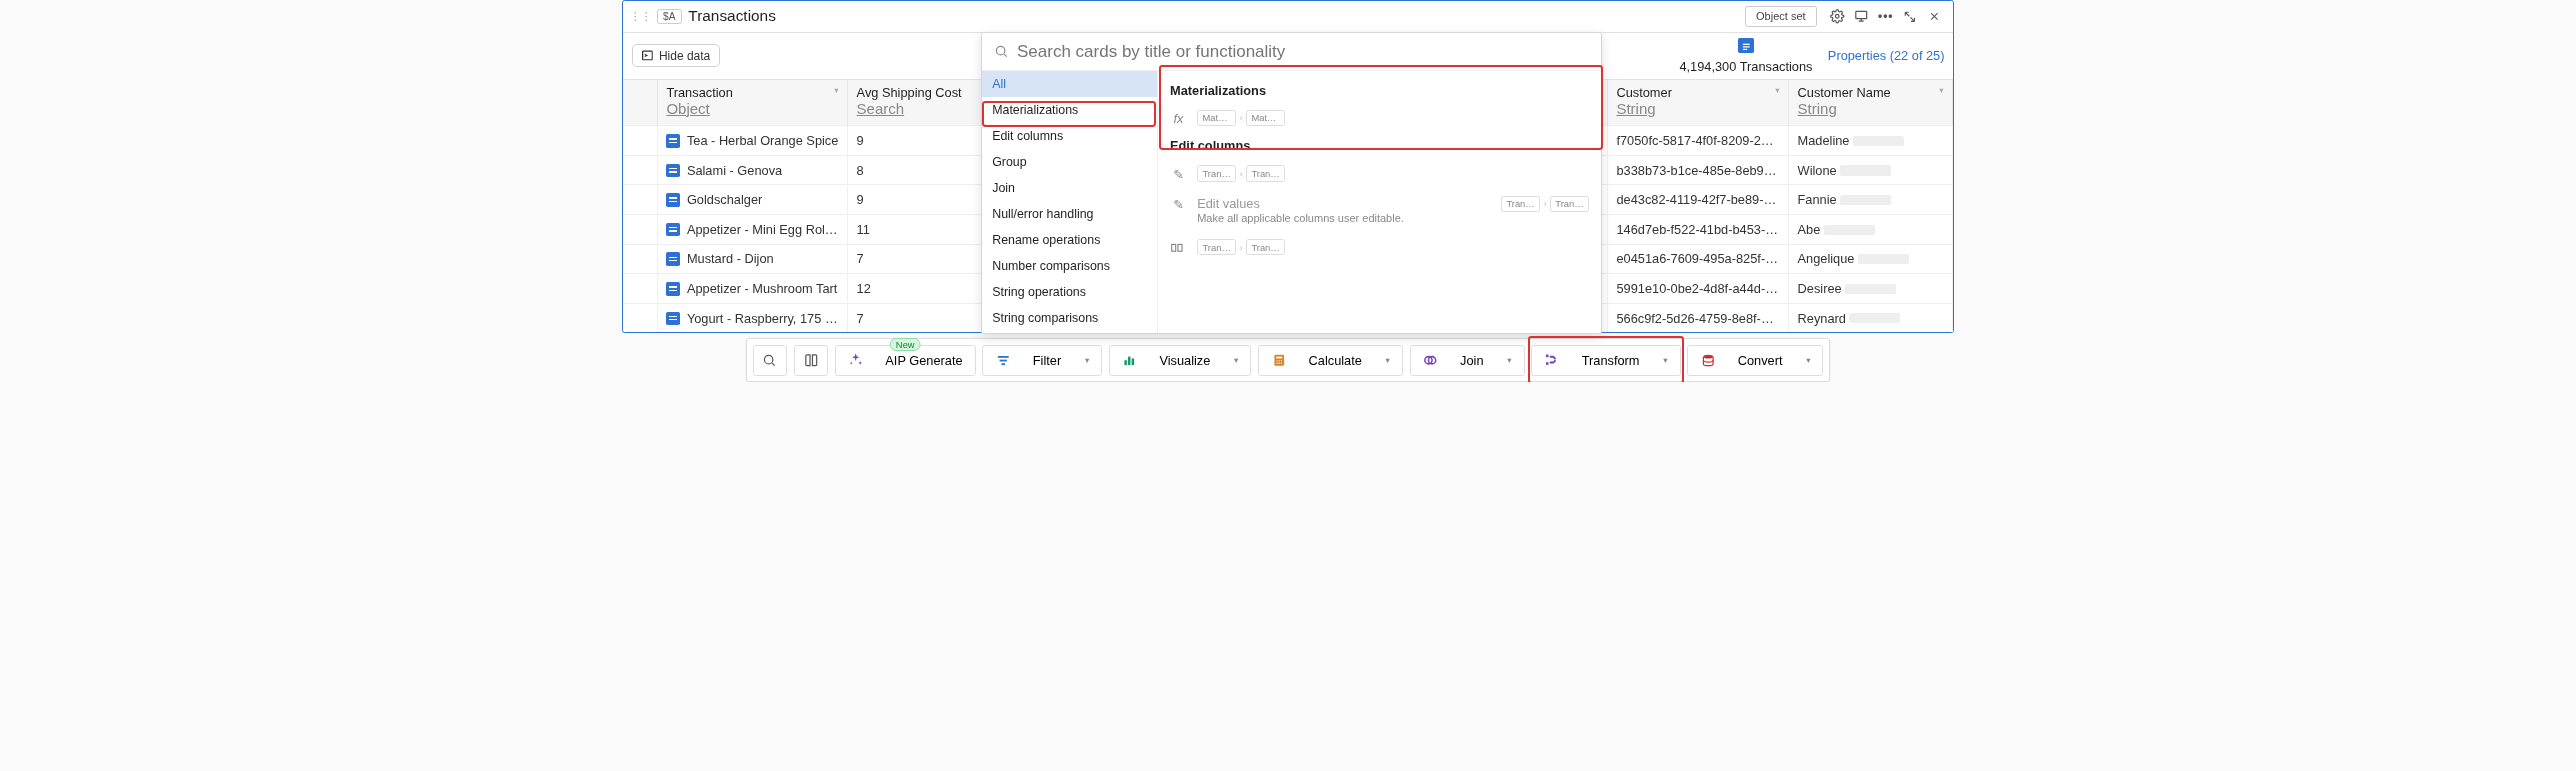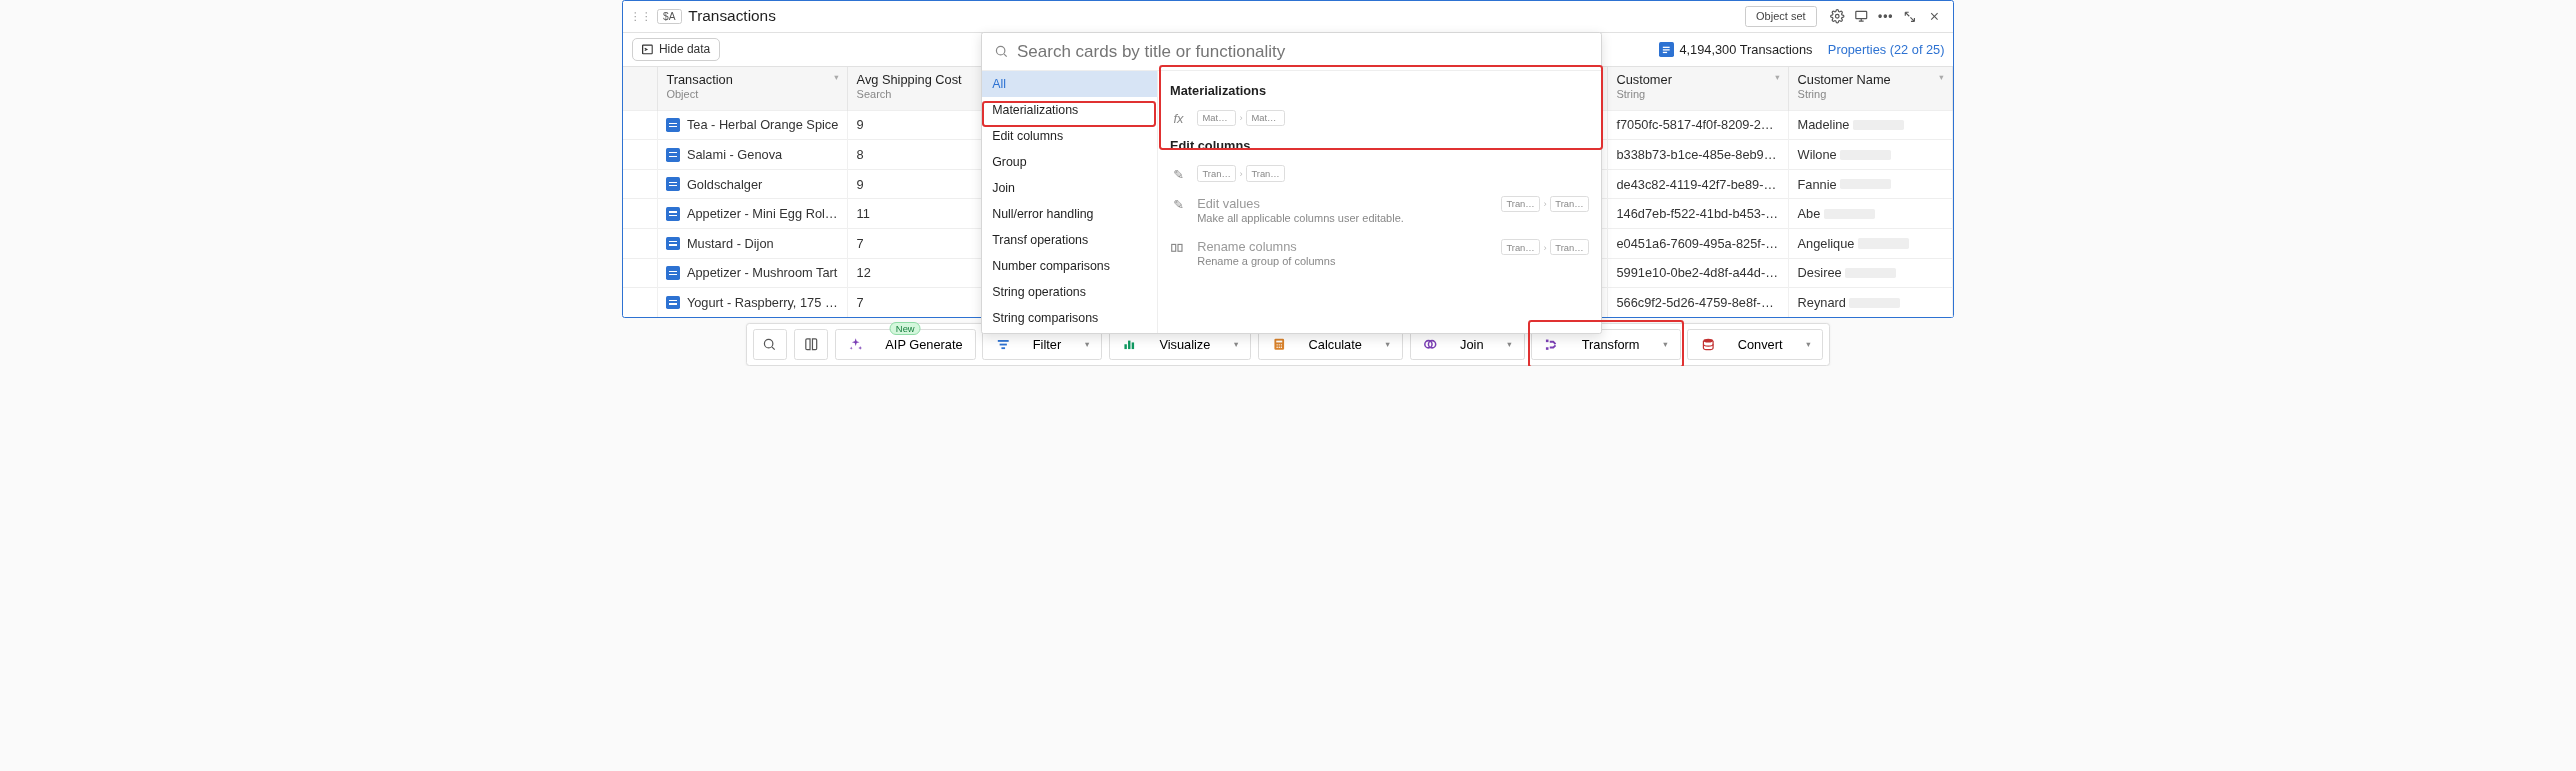--- a/index.html
+++ b/index.html
@@ -11,28 +11,28 @@
   .grip { color: #999; font-size: 11px; margin-right: 5.1px; cursor: grab; }
   .chip { border: 0.9px solid #ccc; border-radius: 2.6px; padding: 0.9px 5.1px; font-size: 10.2px; color: #555; margin-right: 6.8px; }
   .title { font-size: 15.4px; font-weight: 500; }
   .topbar-spacer { flex: 1; }
   .obj-btn { border: 0.9px solid #ccc; border-radius: 2.6px; padding: 3.4px 10.2px; font-size: 11px; color: #444; background: #fff; margin-right: 8.5px; }
   .icon-btn { width: 19px; height: 19px; display: inline-flex; align-items: center; justify-content: center; color: #555; margin: 0 2.6px; cursor: pointer; }
   
   .secondbar { display: flex; align-items: center; padding: 5.1px 8.5px; border-bottom: 0.9px solid #e1e1e1; }
   .hide-data { display: inline-flex; align-items: center; gap: 5.1px; padding: 3.4px 8.5px; border: 0.9px solid #d0d0d0; border-radius: 5px; font-size: 12px; color: #333; background: #fff; }
   .secondbar-spacer { flex: 1; }
-  .count-box { display: inline-flex; align-items: center; gap: 5.1px; font-size: 12.8px; }
+  .count-box { display: inline-flex; align-items: center; gap: 5.1px; font-size: 12.8px; flex-direction: column; }
   .blue-square { width: 15.4px; height: 15.4px; background: #2d72d2; border-radius: 1.7px; display: inline-flex; align-items: center; justify-content: center; color: #fff; font-size: 8.5px; }
   .props-link { color: #2d72d2; margin-left: 15.4px; font-size: 12.8px; }
   
   .grid { width: 100%; border-collapse: collapse; table-layout: fixed; }
   .grid th { text-align: left; padding: 5.1px 8.5px 8.5px 8.5px; border-right: 0.9px solid #e5e5e5; background: #f6f6f6; vertical-align: top; font-weight: 500; }
   .grid th .colname { font-size: 12.8px; }
-  .grid th .coltype { font-size: 11px; color: #888; font-weight: 400; }
+  .grid th .coltype { font-size: 15px; color: #888; font-weight: 400; text-decoration: underline; }
   .grid th .caret { float: right; color: #aaa; font-size: 8.5px; }
   .grid td { padding: 6.8px 8.5px; border-top: 0.9px solid #eee; border-right: 0.9px solid #f0f0f0; font-size: 12.8px; color: #333; white-space: nowrap; overflow: hidden; text-overflow: ellipsis; }
   .rowicon { width: 13.7px; height: 13.7px; background: #2d72d2; border-radius: 1.7px; display: inline-block; margin-right: 6.8px; vertical-align: -2.6px; position: relative; }
   .rowicon::before, .rowicon::after { content: ""; position: absolute; background: #fff; height: 1.3px; left: 2.6px; right: 2.6px; }
   .rowicon::before { top: 4.3px; }
   .rowicon::after { top: 7.7px; }
   .redact { display: inline-block; background: #eee; border-radius: 1.7px; width: 51px; height: 10.2px; vertical-align: -0.9px; margin-left: 3.4px; }
   
   .popover { position: absolute; top: 31px; left: 358px; width: 621px; height: 302px; background: #fff; border: 0.9px solid #d6d6d6; box-shadow: 0 3.4px 12px rgba(0,0,0,.12); border-radius: 2.6px; display: flex; flex-direction: column; z-index: 5; }
   .pop-search { display: flex; align-items: center; gap: 8.5px; padding: 8.5px 12px; border-bottom: 0.9px solid #eee; }
@@ -212,21 +212,21 @@
         <input placeholder="Search cards by title or functionality" style="">
       </div>
       <div class="pop-body">
         <div class="pop-side" id="catlist">
             <div class="cat sel">All</div>
             <div class="cat">Materializations</div>
             <div class="cat">Edit columns</div>
             <div class="cat">Group</div>
             <div class="cat">Join</div>
             <div class="cat">Null/error handling</div>
-            <div class="cat">Transf operations</div>
+            <div class="cat">Rename operations</div>
             <div class="cat">Number comparisons</div>
             <div class="cat">String operations</div>
             <div class="cat">String comparisons</div>
           </div>
         <div class="pop-main">
           <div class="pop-group-title">Materializations</div>
           <div class="card">
             <span class="ic"><i>fx</i></span>
             <div class="tagchips">
               <span class="tagchip">Materi…</span>
@@ -255,24 +255,20 @@
                 <span class="tagchip">Transf…</span>
             </div>
           </div>
           <div class="card dis">
             <span class="ic">
                 <svg width="13.7" height="13.7" viewBox="0 0 24 24" fill="none" stroke="currentColor" stroke-width="2">
                   <rect x="3" y="6" width="7" height="12"></rect>
                   <rect x="14" y="6" width="7" height="12"></rect>
                 </svg>
               </span>
-            <div class="body">
-              <div class="ctitle">Rename columns</div>
-              <div class="cdesc">Rename a group of columns</div>
-            </div>
             <div class="tagchips">
               <span class="tagchip">Transf…</span>
                 <span class="tag-sep">›</span>
                 <span class="tagchip">Transf…</span>
             </div>
           </div>
         </div>
       </div>
     </div>
 

